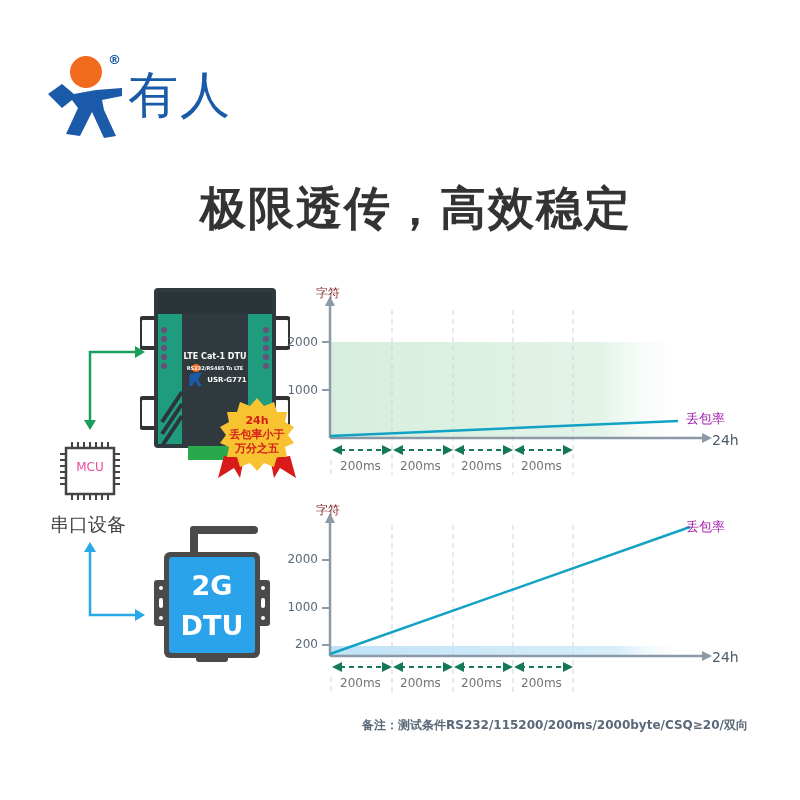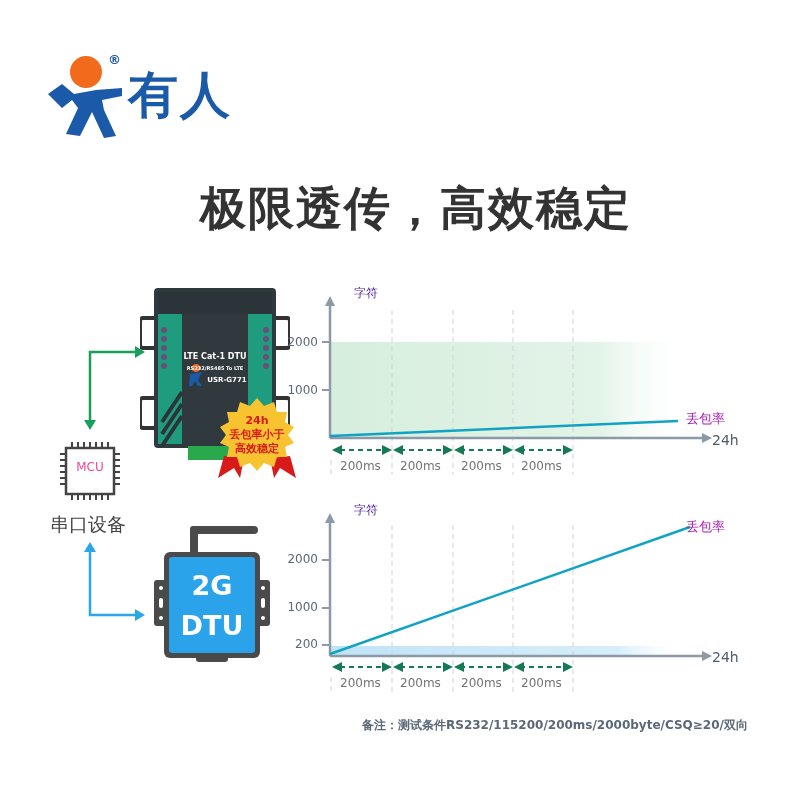--- a/index.html
+++ b/index.html
@@ -1,21 +1,21 @@
 <!DOCTYPE html>
 <html><head>
 <meta charset="utf-8">
 <style>
   * { box-sizing: border-box; margin: 0; padding: 0; }
   body { width: 800px; height: 800px; background: #ffffff; font-family: "DejaVu Sans", sans-serif; position: relative; overflow: hidden; }
   .abs { position: absolute; }
-  .logo-text { position: absolute; left: 128px; top: 62px; font-size: 50px; font-weight: bold; color: #1a5aa8; letter-spacing: 2px; }
+  .logo-text { position: absolute; left: 128px; top: 62px; font-size: 50px; font-weight: normal; color: #1a5aa8; letter-spacing: 2px; }
   .reg { position: absolute; left: 108px; top: 52px; font-size: 13px; color: #1a5aa8; font-weight: bold; }
   .headline { position: absolute; left: 16px; width: 800px; top: 178px; text-align: center; font-size: 46px; font-weight: bold; color: #333333; letter-spacing: 2px; }
-  .ylab { position: absolute; font-size: 12px; color: #4c1d95; margin-left: 38px; }
+  .ylab { position: absolute; font-size: 12px; color: #7f1d1d; }
   .tick { position: absolute; font-size: 12px; color: #5a6878; text-align: right; width: 40px; }
   .axis-end { position: absolute; font-size: 14px; color: #4d5b6b; }
   .seg { position: absolute; font-size: 12px; color: #737373; }
   .loss { position: absolute; font-size: 13px; color: #a21caf; }
   .note { position: absolute; left: 318px; top: 717px; font-size: 12px; color: #5a6878; font-weight: bold; margin-left: 44px; }
   .mcu-label { position: absolute; left: 50px; top: 512px; font-size: 19px; color: #444; }
   .badge-text { position: absolute; color: #d91a1a; font-size: 11px; font-weight: bold; text-align: center; width: 70px; line-height: 13px; }
   .dtu2g-text { position: absolute; color: #fff; font-weight: bold; font-size: 27px; text-align: center; width: 90px; line-height: 36px; }
   .dev-text { position: absolute; color: #fff; font-weight: bold; text-align: center; margin-top: 14px; }
 </style>
@@ -113,21 +113,21 @@
 <div class="dev-text" style="left:182px;top:351px;width:66px;font-size:5px">RS232/RS485 To LTE</div>
 <div class="dev-text" style="left:204px;top:362px;width:46px;font-size:7px">USR-G771</div>
 
 <svg class="abs" style="left:214px;top:396px" width="86" height="86" viewBox="0 0 86 86">
   <polygon points="10,60 4,82 20,72 26,82 30,62" fill="#d91a1a"></polygon>
   <polygon points="76,60 82,82 66,72 60,82 56,62" fill="#d91a1a"></polygon>
   <polygon points="43,2 50,10 60,6 63,16 73,16 71,26 80,31 74,39 80,47 71,51 73,61 63,61 60,71 50,67 43,75 36,67 26,71 23,61 13,61 15,51 6,47 12,39 6,31 15,26 13,16 23,16 26,6 36,10" fill="#f7c330"></polygon>
 </svg>
 <div class="badge-text" style="left:222px;top:414px">24h</div>
 <div class="badge-text" style="left:222px;top:428px">丢包率小于</div>
-<div class="badge-text" style="left:222px;top:442px">高效稳定</div>
+<div class="badge-text" style="left:222px;top:442px">万分之五</div>
 
 <svg class="abs" style="left:152px;top:522px" width="120" height="140" viewBox="0 0 120 140">
   <rect x="38" y="4" width="8" height="40" rx="3" fill="#4a4a4a"></rect>
   <rect x="40" y="4" width="66" height="8" rx="4" fill="#4a4a4a"></rect>
   <rect x="2" y="58" width="14" height="46" rx="3" fill="#4a4a4a"></rect>
   <rect x="104" y="58" width="14" height="46" rx="3" fill="#4a4a4a"></rect>
   <circle cx="9" cy="66" r="2" fill="#fff"></circle>
     <circle cx="9" cy="96" r="2" fill="#fff"></circle>
     <rect x="7" y="76" width="4" height="10" rx="2" fill="#fff"></rect>
   <circle cx="111" cy="66" r="2" fill="#fff"></circle>

